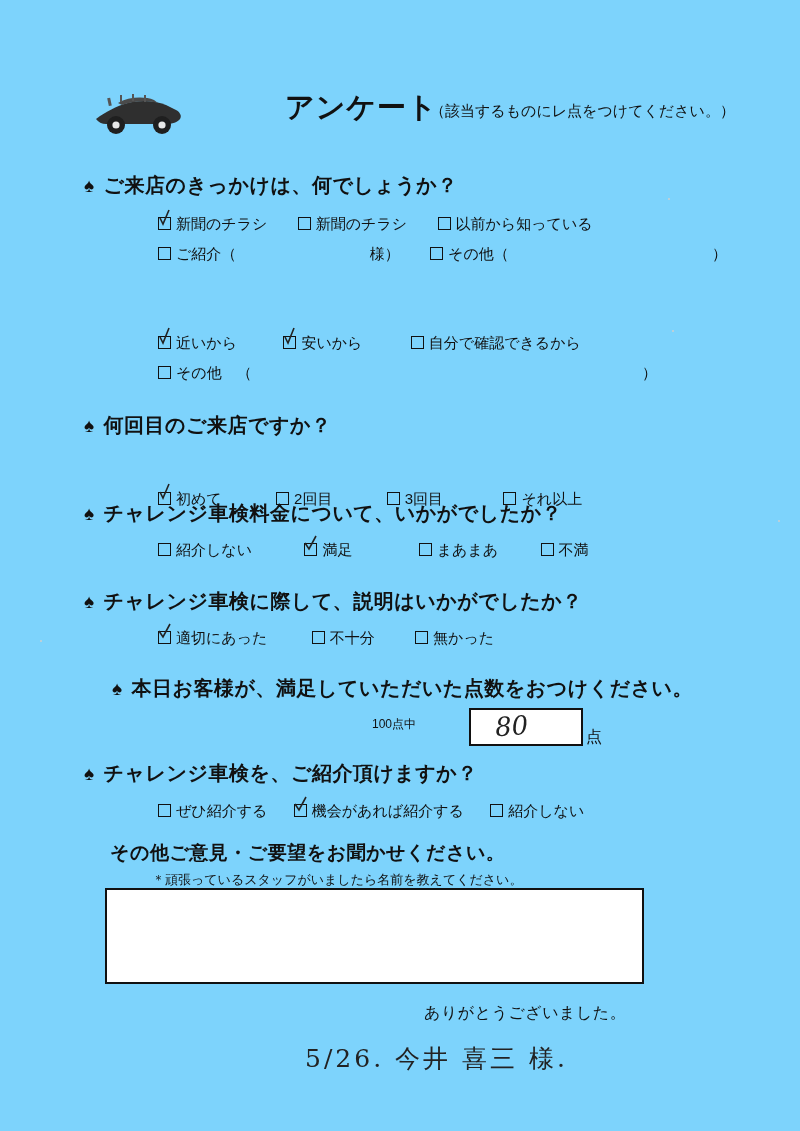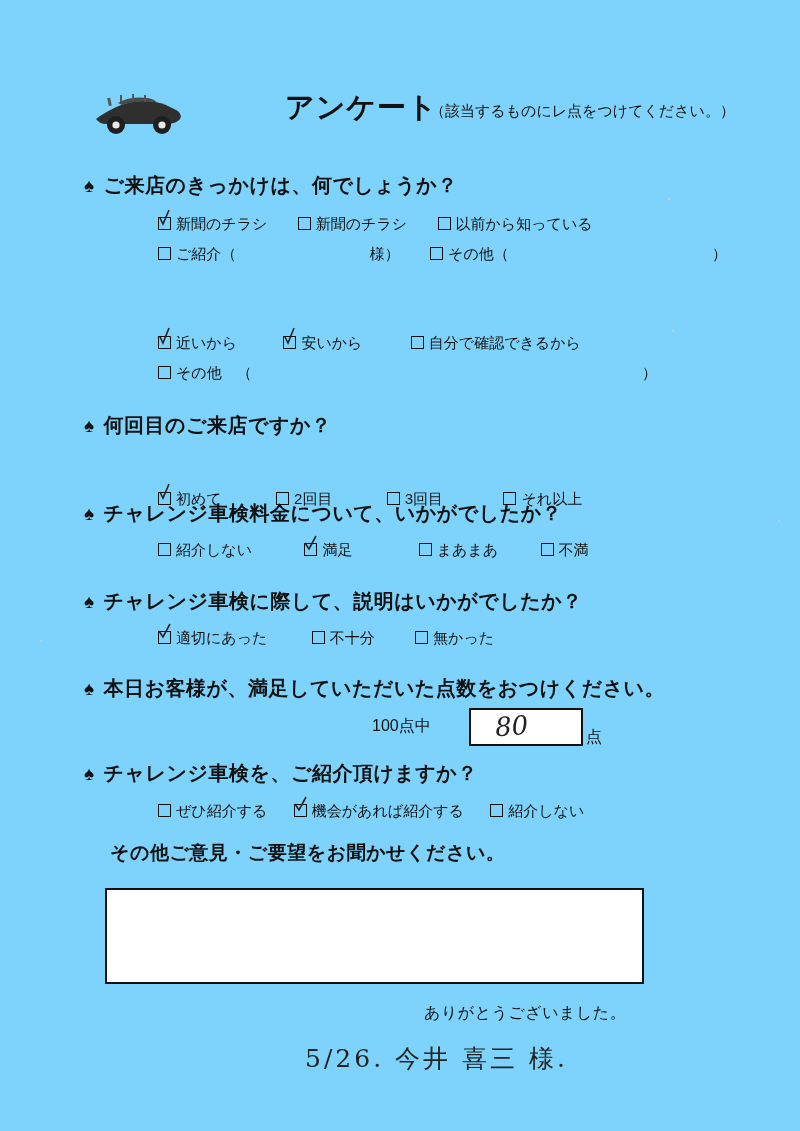--- a/index.html
+++ b/index.html
@@ -92,21 +92,21 @@
     height: 20px;
     left: -3px;
     top: -9px;
     pointer-events: none;
   }
   .chk svg { display: block; }
 
   
   .score-label {
     position: absolute;
-    font-size: 16px;
+    font-size: 12px;
   }
   .score-box {
     position: absolute;
     border: 2px solid #111;
     background: #fff;
   }
   .score-hand {
     position: absolute;
     font-size: 26px;
     font-style: italic;
@@ -320,21 +320,21 @@
     <span style="display:inline-block;width:36px"></span>
     <span class="opt">
       <span class="box"></span><span>不十分</span>
     </span>
     <span style="display:inline-block;width:32px"></span>
     <span class="opt">
       <span class="box"></span><span>無かった</span>
     </span>
   </div>
 
-  <div class="q" style="top:675px;">
+  <div class="q" style="top:675px;margin-left:28px;">
     <span class="spade">♠</span><span>本日お客様が、満足していただいた点数をおつけください。</span>
   </div>
   <div class="score-label" style="left:372px; top:716px;">100点中</div>
   <div class="score-box" style="left:469px; top:708px; width:110px; height:34px;"></div>
   <div class="score-hand" style="left:495px; top:711px;">80</div>
   <div class="score-unit" style="left:586px; top:727px;">点</div>
 
   <div class="q" style="top:760px;">
     <span class="spade">♠</span><span>チャレンジ車検を、ご紹介頂けますか？</span>
   </div>
@@ -350,20 +350,21 @@
           </svg>
         </span><span>機会があれば紹介する</span>
     </span>
     <span style="display:inline-block;width:18px"></span>
     <span class="opt">
       <span class="box"></span><span>紹介しない</span>
     </span>
   </div>
 
   <div class="free-title">その他ご意見・ご要望をお聞かせください。</div>
+  <div class="free-note">＊頑張っているスタッフがいましたら名前を教えてください。</div>
   <div class="free-box"></div>
 
   <div class="thanks">ありがとうございました。</div>
   <div class="signature">5/26.  今井 喜三 様.</div>
 
   <div class="speck" style="left:668px; top:198px;"></div>
   <div class="speck" style="left:672px; top:330px;"></div>
   <div class="speck" style="left:778px; top:520px;"></div>
   <div class="speck" style="left:40px; top:640px;"></div>
 </div>

